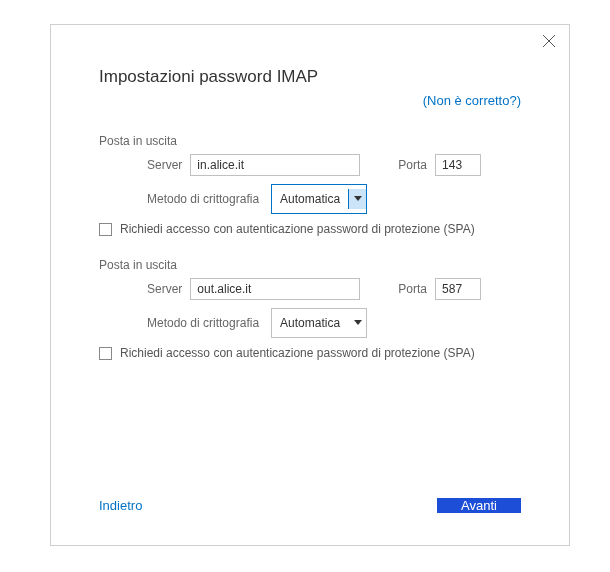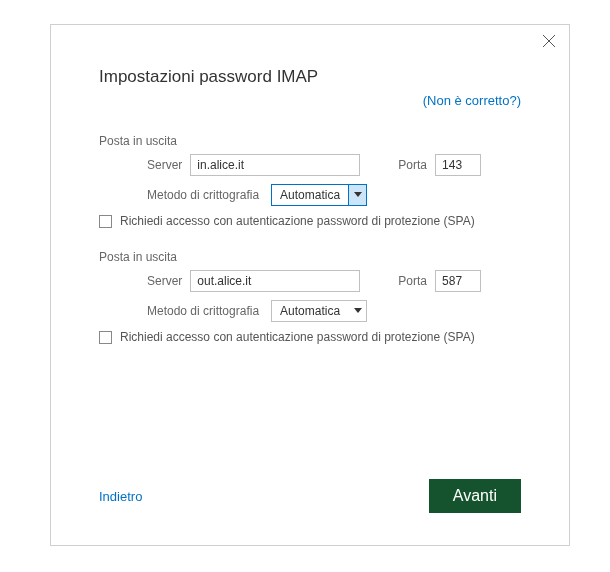--- a/index.html
+++ b/index.html
@@ -73,21 +73,21 @@
     font-family: inherit;
     color: #333;
   }
   .server-input { width: 170px; }
   .port-input { width: 46px; text-align: left; }
   .spacer { width: 38px; }
   .dropdown {
     display: inline-flex;
     align-items: center;
     border: 1px solid #c0c0c0;
-    height: 22px;
+    height: 30px;
     background: #fff;
     cursor: pointer;
   }
   .dropdown .dd-text {
     padding: 0 8px;
     font-size: 12px;
     color: #333;
     min-width: 72px;
   }
   .dropdown .dd-btn {
@@ -133,25 +133,25 @@
     justify-content: space-between;
     align-items: center;
     gap: 24px;
   }
   .back-link {
     color: #0072c6;
     font-size: 13px;
     cursor: pointer;
   }
   .primary-btn {
-    background: #14532d;
+    background: #1d4ed8;
     color: #fff;
     border: none;
-    padding: 8px 24px;
-    font-size: 16px;
+    padding: 0 24px;
+    font-size: 13px;
     font-family: inherit;
     cursor: pointer;
   }
 </style>
 </head>
 <body>
 
 <div class="dialog">
 
   <div class="close-icon">

